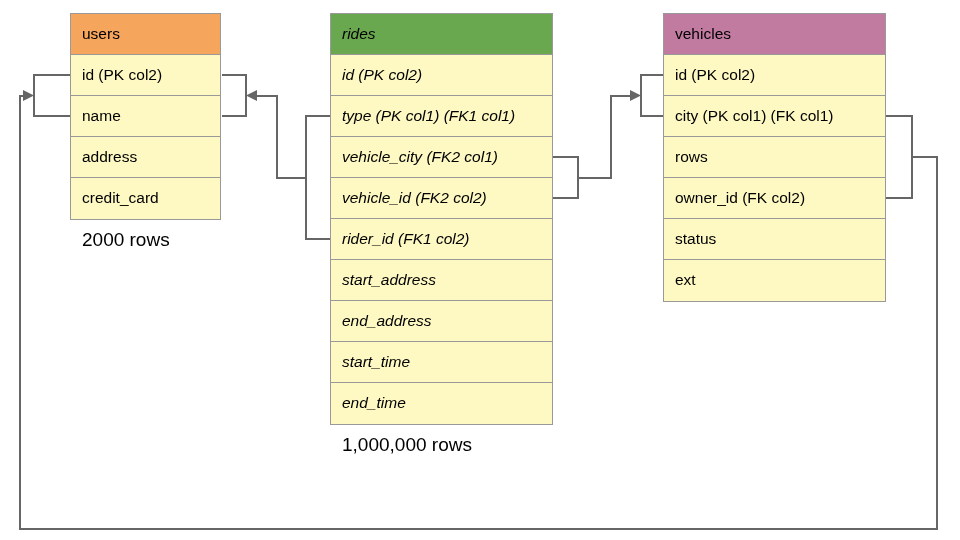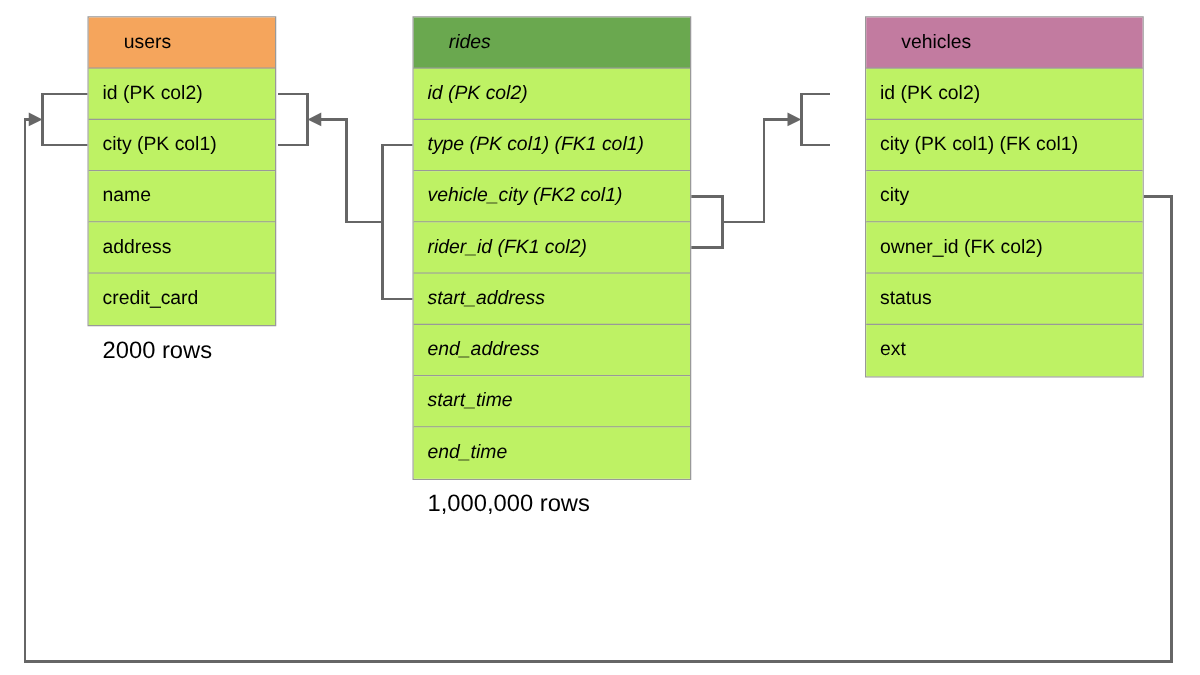--- a/index.html
+++ b/index.html
@@ -7,26 +7,26 @@
     position:relative; width:960px; height:540px; background:#ffffff;
     font-family:"Liberation Sans", sans-serif; overflow:hidden; color:#000;
   }
   .connector-svg { position:absolute; left:0; top:0; width:960px; height:540px; }
   .connector-svg polyline { fill:none; stroke:currentColor; stroke-width:2; shape-rendering:crispEdges; }
   .connector-svg polygon { fill:currentColor; stroke:none; }
 
   .table-wrap { position:absolute; }
   .table-box { box-sizing:border-box; width:100%; border:1.5px solid #999999; background:#fff; }
   .t-header {
-    box-sizing:border-box; height:41px; line-height:39px; padding-left:28px;
+    box-sizing:border-box; height:41px; line-height:39px; padding-left:11px;
     font-size:15.5px; border-bottom:1.5px solid #999999; white-space:nowrap;
   }
   .t-row {
     box-sizing:border-box; height:41px; line-height:40px; padding-left:11px;
-    font-size:15.5px; border-bottom:1px solid #999999; white-space:nowrap; background:#bef264;
+    font-size:15.5px; border-bottom:1px solid #999999; white-space:nowrap; background:#fef9c3;
   }
   .t-row:last-child { border-bottom:none; }
   .t-footer { margin-top:9px; padding-left:12px; font-size:19px; white-space:nowrap; }
 
   .pos-users    { left:70px;  top:13px; width:151px; }
   .pos-rides    { left:330px; top:13px; width:223px; }
   .pos-vehicles { left:663px; top:13px; width:223px; }
 </style>
 </head>
 <body>
@@ -55,53 +55,53 @@
       <polygon points="34,95.5 23,90 23,101"></polygon>
       <polyline points="71,75 34,75 34,116 71,116"></polyline>
     </g>
   </svg>
 
   <div class="table-wrap pos-users">
     <div class="table-box" style="border-color: rgb(153, 153, 153);">
       <div class="t-header" style="background: rgb(245, 165, 92);">users</div>
       <div class="t-rows">
           <div class="t-row">id (PK col2)</div>
-          <div class="t-row">city (PK col1)</div>
           <div class="t-row">name</div>
           <div class="t-row">address</div>
           <div class="t-row">credit_card</div>
         </div>
     </div>
     <div class="t-footer">2000 rows</div>
   </div>
 
   <div class="table-wrap pos-rides">
     <div class="table-box" style="border-color: rgb(153, 153, 153); font-style: italic;">
       <div class="t-header" style="background: rgb(106, 168, 79);">rides</div>
       <div class="t-rows">
           <div class="t-row">id (PK col2)</div>
           <div class="t-row">type (PK col1) (FK1 col1)</div>
           <div class="t-row">vehicle_city (FK2 col1)</div>
+          <div class="t-row">vehicle_id (FK2 col2)</div>
           <div class="t-row">rider_id (FK1 col2)</div>
           <div class="t-row">start_address</div>
           <div class="t-row">end_address</div>
           <div class="t-row">start_time</div>
           <div class="t-row">end_time</div>
         </div>
     </div>
     <div class="t-footer">1,000,000 rows</div>
   </div>
 
   <div class="table-wrap pos-vehicles">
-    <div class="table-box" style="border-color: rgb(153, 153, 153); margin-left: 29px;">
+    <div class="table-box" style="border-color: rgb(153, 153, 153);">
       <div class="t-header" style="background: rgb(194, 123, 160);">vehicles</div>
       <div class="t-rows">
           <div class="t-row">id (PK col2)</div>
           <div class="t-row">city (PK col1) (FK col1)</div>
-          <div class="t-row">city</div>
+          <div class="t-row">rows</div>
           <div class="t-row">owner_id (FK col2)</div>
           <div class="t-row">status</div>
           <div class="t-row">ext</div>
         </div>
     </div>
   </div>
 
 </div>
 
 </body></html>

